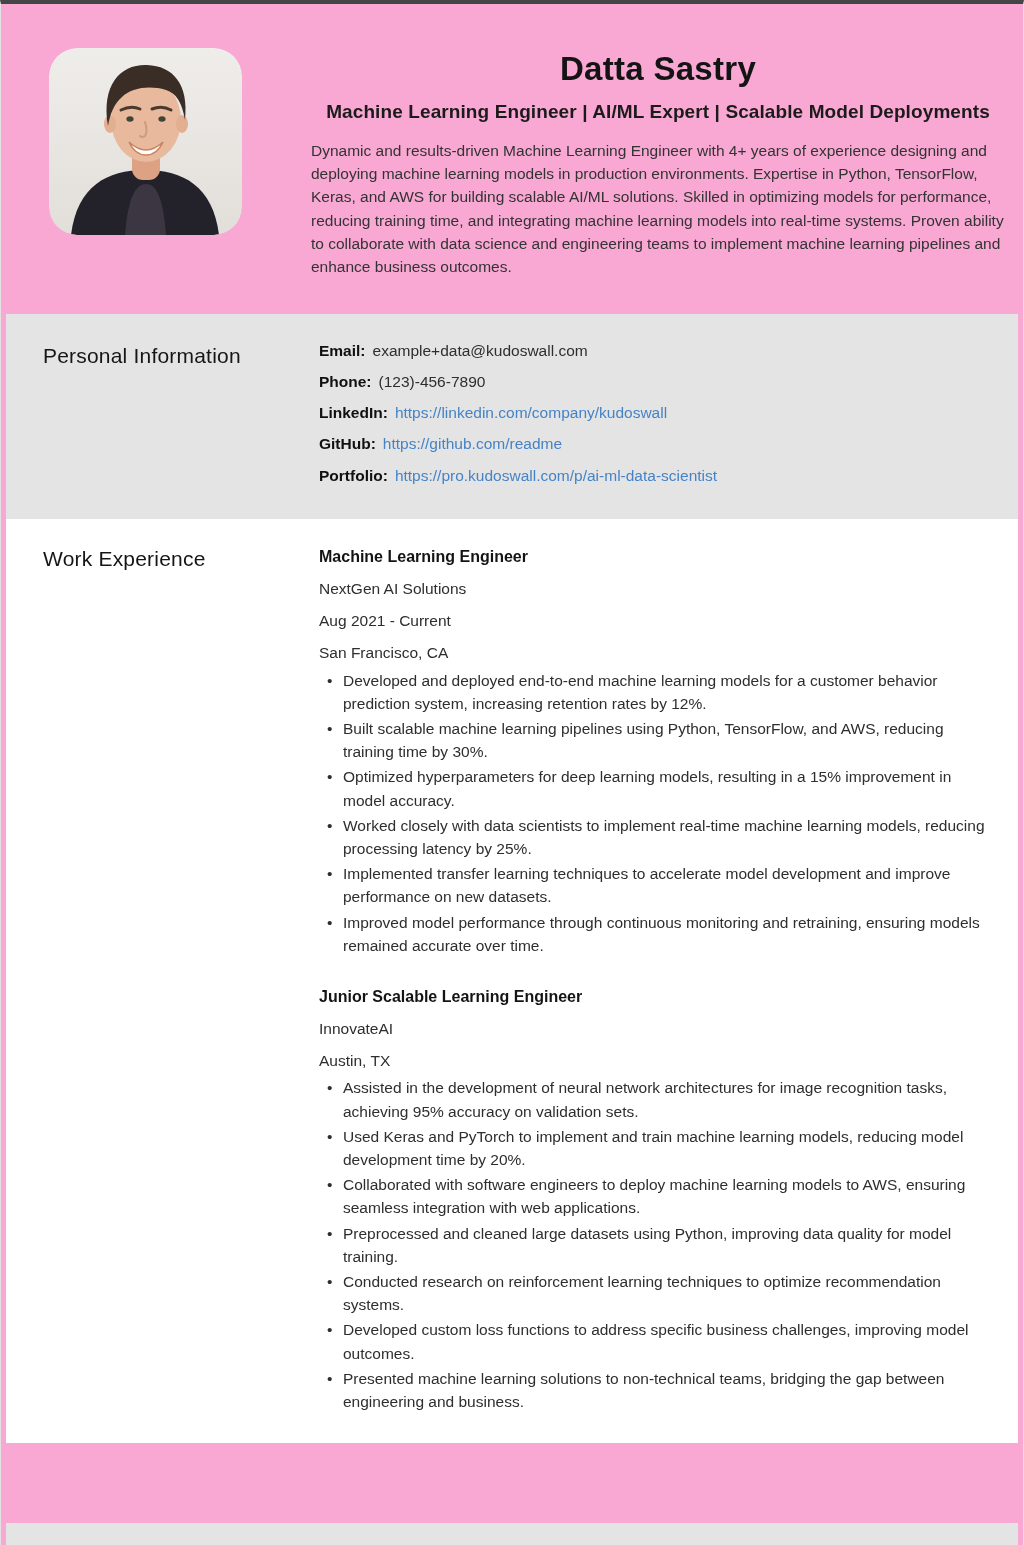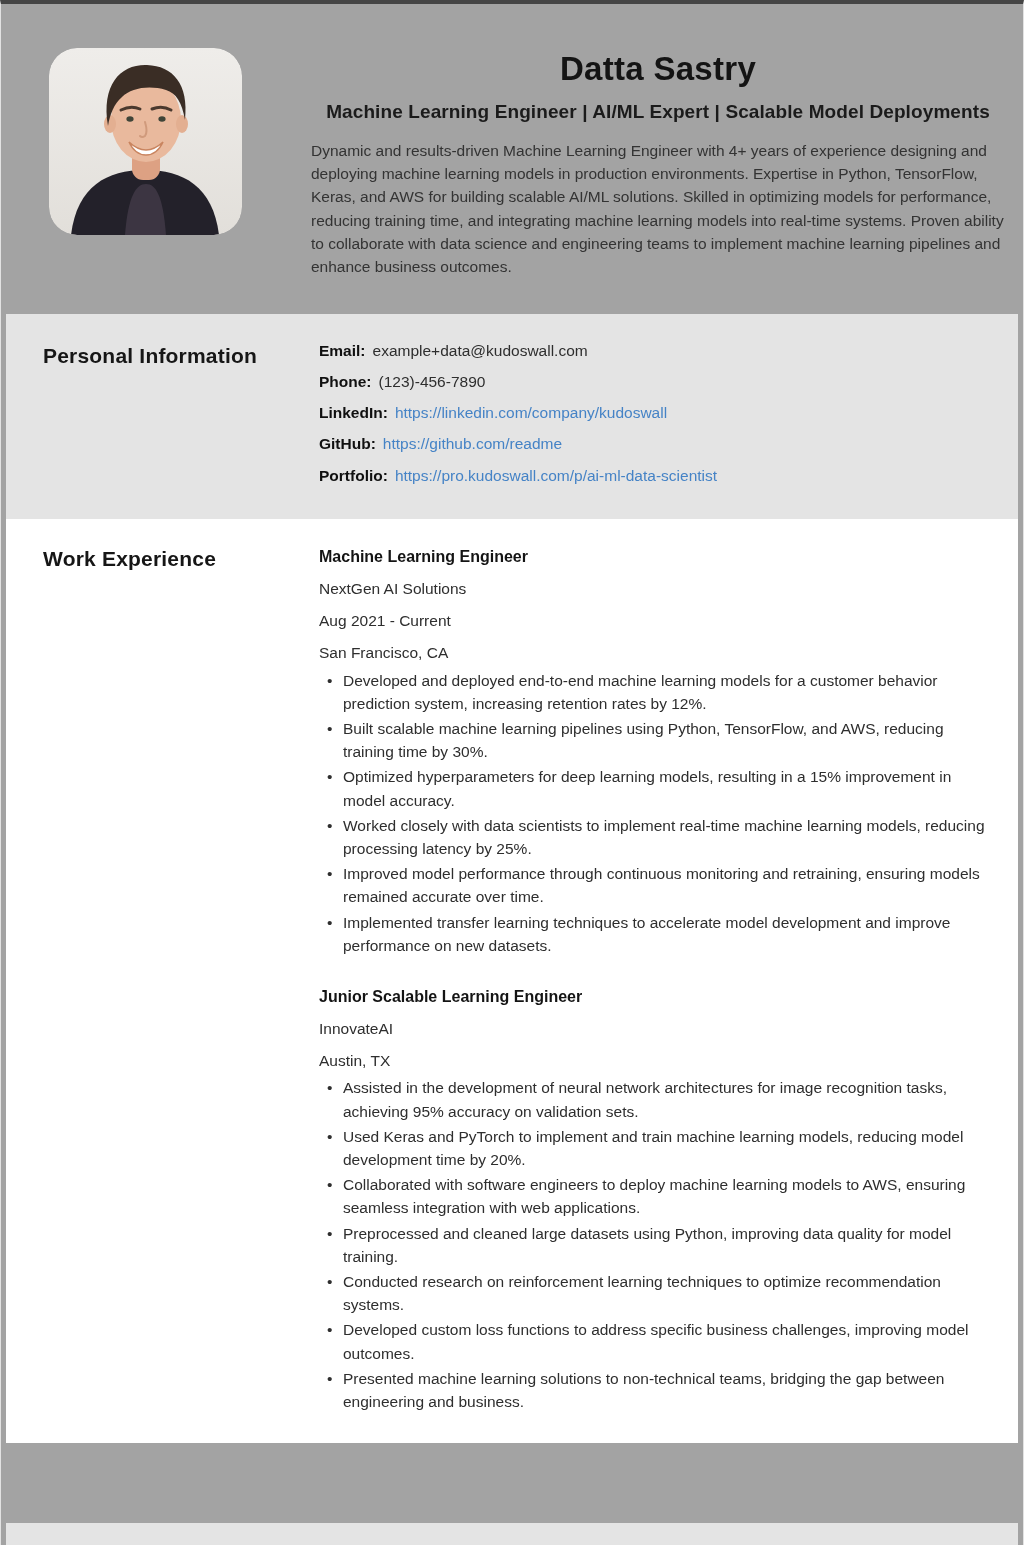--- a/index.html
+++ b/index.html
@@ -1,21 +1,21 @@
 <!DOCTYPE html>
 <html><head>
 <meta charset="utf-8">
 <style>
   * { margin:0; padding:0; box-sizing:border-box; }
   html,body { background:#fff; }
   .page {
     position:relative;
     width:1024px; height:1545px;
     margin:0 auto;
-    background:#a3a3a3;
+    background:#f9a8d4;
     border-top:4px solid #454545;
     border-left:1px solid #e2e2e2;
     border-right:1px solid #e2e2e2;
     font-family:"Liberation Sans", sans-serif;
     color:#2e2e2e;
     overflow:hidden;
   }
 
   
   .header { display:flex; padding:44px 18px 0 48px; }
@@ -36,21 +36,21 @@
   .summary {
     margin-top:16px; font-size:15.5px; line-height:23.2px; color:#333333;
   }
 
   
   .section {
     display:grid; grid-template-columns:313px 1fr;
     margin:0 5px;
   }
   .section-heading {
-    font-size:21px; font-weight:700; color:#161616;
+    font-size:21px; font-weight:400; color:#161616;
     padding-left:37px; letter-spacing:0.2px;
   }
 
   
   .personal {
     background:#e4e4e4;
     margin-top:36px;
     padding:28px 0 34px 0;
     min-height:200px;
   }
@@ -168,22 +168,22 @@
   <div class="job">
     <div class="job-title">Machine Learning Engineer</div>
     <div class="job-meta">NextGen AI Solutions</div>
     <div class="job-meta">Aug 2021 - Current</div>
     <div class="job-meta">San Francisco, CA</div>
     <ul class="job-bullets">
             <li>Developed and deployed end-to-end machine learning models for a customer behavior prediction system, increasing retention rates by 12%.</li>
             <li>Built scalable machine learning pipelines using Python, TensorFlow, and AWS, reducing training time by 30%.</li>
             <li>Optimized hyperparameters for deep learning models, resulting in a 15% improvement in model accuracy.</li>
             <li>Worked closely with data scientists to implement real-time machine learning models, reducing processing latency by 25%.</li>
+            <li>Implemented transfer learning techniques to accelerate model development and improve performance on new datasets.</li>
             <li>Improved model performance through continuous monitoring and retraining, ensuring models remained accurate over time.</li>
-            <li>Implemented transfer learning techniques to accelerate model development and improve performance on new datasets.</li>
           </ul>
   </div>
 
   <div class="job">
     <div class="job-title">Junior Scalable Learning Engineer</div>
     <div class="job-meta">InnovateAI</div>
     <div class="job-meta">Austin, TX</div>
     <ul class="job-bullets">
             <li>Assisted in the development of neural network architectures for image recognition tasks, achieving 95% accuracy on validation sets.</li>
             <li>Used Keras and PyTorch to implement and train machine learning models, reducing model development time by 20%.</li>

